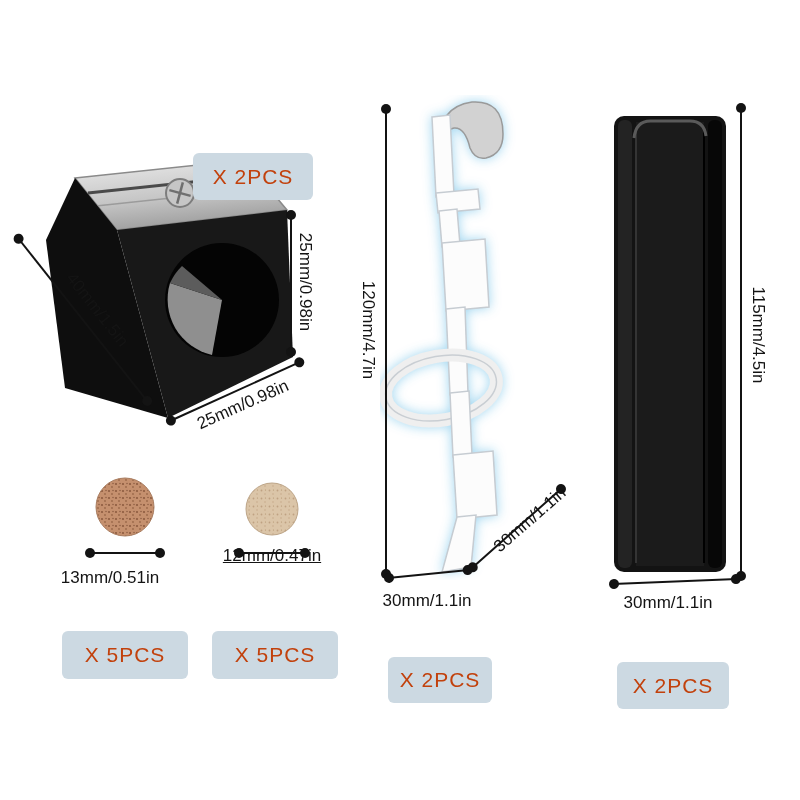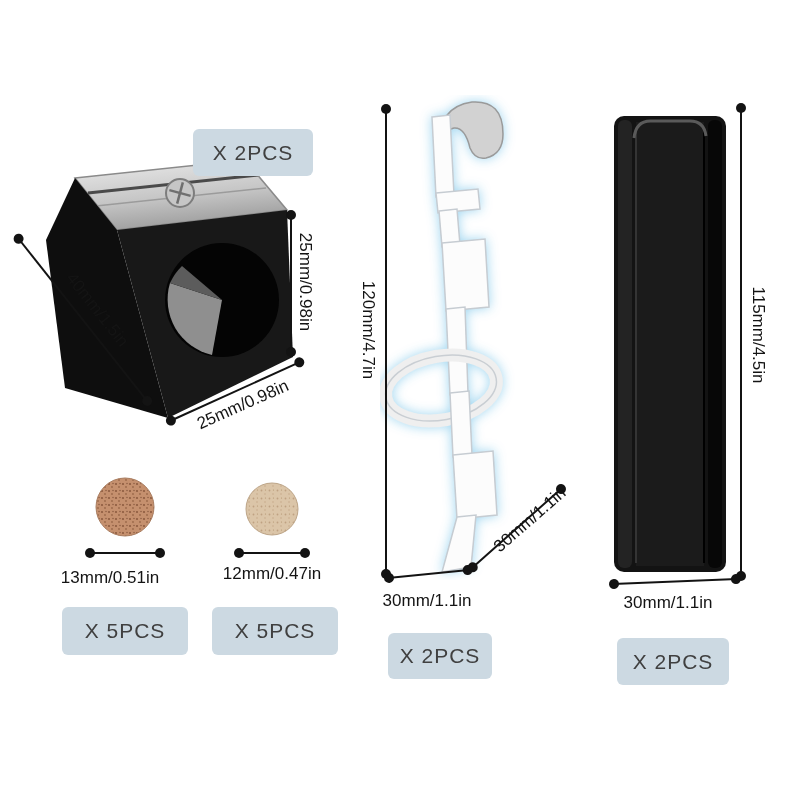--- a/index.html
+++ b/index.html
@@ -24,21 +24,21 @@
   .dim-line::after  { right:-4px; }
 
   .dim-label {
     position:absolute; font-size:17px; color:#141414; text-align:center;
     white-space:nowrap; height:20px; line-height:20px;
   }
 
   .badge {
     position:absolute; background:#ccd9e2; border-radius:6px;
     display:flex; align-items:center; justify-content:center;
-    font-size:21px; color:#404040; letter-spacing:1px;
+    font-size:21px; color:#c2410c; letter-spacing:1px;margin-top:24px;
   }
 </style>
 </head>
 <body>
 
 <div id="stage">
 
   <svg class="prod-svg" style="left:30px; top:148px;" width="270" height="280" viewBox="0 0 270 280">
     <defs>
       <linearGradient id="plateGrad" x1="0" y1="0" x2="0.3" y2="1">
@@ -139,21 +139,21 @@
   <div class="dim-label" style="left:173px; top:395px; width:140px; transform:rotate(-24deg);">25mm/0.98in</div>
 
   <div class="dim-label" style="left:303px; top:320px; width:130px; transform:rotate(90deg);">120mm/4.7in</div>
   <div class="dim-label" style="left:460px; top:510px; width:140px; transform:rotate(-41deg);">30mm/1.1in</div>
   <div class="dim-label" style="left:357px; top:591px; width:140px;">30mm/1.1in</div>
 
   <div class="dim-label" style="left:693px; top:325px; width:130px; transform:rotate(90deg);">115mm/4.5in</div>
   <div class="dim-label" style="left:598px; top:593px; width:140px;">30mm/1.1in</div>
 
   <div class="dim-label" style="left:40px; top:568px; width:140px;">13mm/0.51in</div>
-  <div class="dim-label" style="left:202px; top:564px; width:140px;">12mm/0.47in</div>
+  <div class="dim-label" style="left:202px; top:546px; width:140px;text-decoration:underline;">12mm/0.47in</div>
 
   <div class="badge" style="left:193px; top:129px; width:120px; height:47px;">X 2PCS</div>
   <div class="badge" style="left:62px; top:607px; width:126px; height:48px;">X 5PCS</div>
   <div class="badge" style="left:212px; top:607px; width:126px; height:48px;">X 5PCS</div>
   <div class="badge" style="left:388px; top:633px; width:104px; height:46px;">X 2PCS</div>
   <div class="badge" style="left:617px; top:638px; width:112px; height:47px;">X 2PCS</div>
 
 </div>
 
 </body></html>

